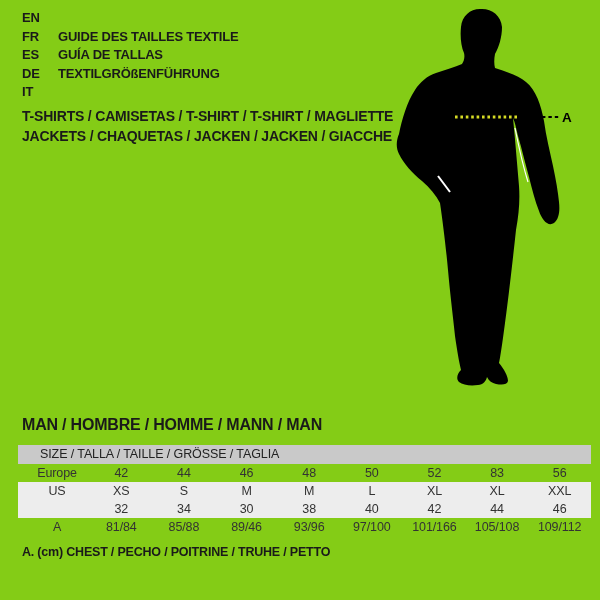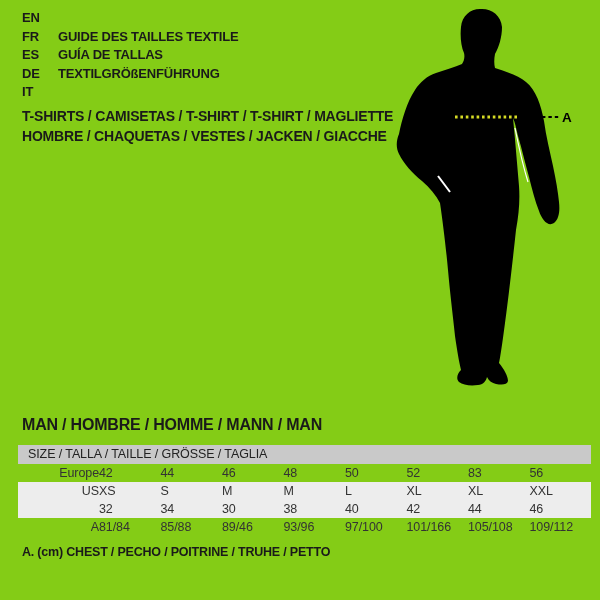--- a/index.html
+++ b/index.html
@@ -14,25 +14,25 @@
   
   .cats{position:absolute;left:22px;top:107px;}
   .cat-line{font-size:14px;line-height:19.5px;font-weight:700;letter-spacing:-0.2px;}
   
   .figure-wrap{position:absolute;left:395px;top:8px;width:190px;height:390px;}
   .figure-wrap svg{display:block;}
   
   .section-title{position:absolute;left:22px;top:416px;font-size:16px;font-weight:700;letter-spacing:-0.2px;}
   
   .size-table{position:absolute;left:18px;top:445px;width:573px;font-size:12.5px;letter-spacing:-0.1px;}
-  .t-header{background:#c9c9c9;height:19px;line-height:19px;padding-left:10px;color:#222;}
+  .t-header{background:#c9c9c9;height:19px;line-height:19px;padding-left:22px;color:#222;}
   .t-row{display:flex;height:18px;line-height:18px;color:#333;}
   .t-row.shaded{background:#ededed;}
-  .t-label{flex:0 0 66px;width:66px;padding-left:6px;text-align:right;margin-left:9px;}
-  .t-cell{flex:1;text-align:left;}
+  .t-label{flex:0 0 66px;width:66px;padding-left:6px;text-align:center;}
+  .t-cell{flex:1;text-align:center;}
   
   .footnote{position:absolute;left:22px;top:545px;font-size:12.5px;font-weight:700;letter-spacing:-0.2px;}
 </style>
 </head>
 <body>
 
 <div class="canvas">
 
   <div class="langs">
     <div class="lang-row">
@@ -50,21 +50,21 @@
       <span class="lang-code">DE</span>
       <span class="lang-text">TEXTILGRÖßENFÜHRUNG</span>
     </div>
     <div class="lang-row">
       <span class="lang-code">IT</span>
     </div>
   </div>
 
   <div class="cats">
     <div class="cat-line">T-SHIRTS / CAMISETAS / T-SHIRT / T-SHIRT / MAGLIETTE</div>
-    <div class="cat-line">HOMBRE / CHAQUETAS / VESTES / JACKEN / GIACCHE</div>
+    <div class="cat-line">JACKETS / CHAQUETAS / JACKEN / JACKEN / GIACCHE</div>
   </div>
 
   <div class="figure-wrap">
     <svg width="190" height="390" viewBox="0 0 190 390">
       <path d="M 85,1
                C 96,0 106,7 107,19
                C 107,29 104,39 100,46
                C 99,51 99,56 100,60
                C 112,64 124,68 131,74
                C 141,82 146,97 149,113

